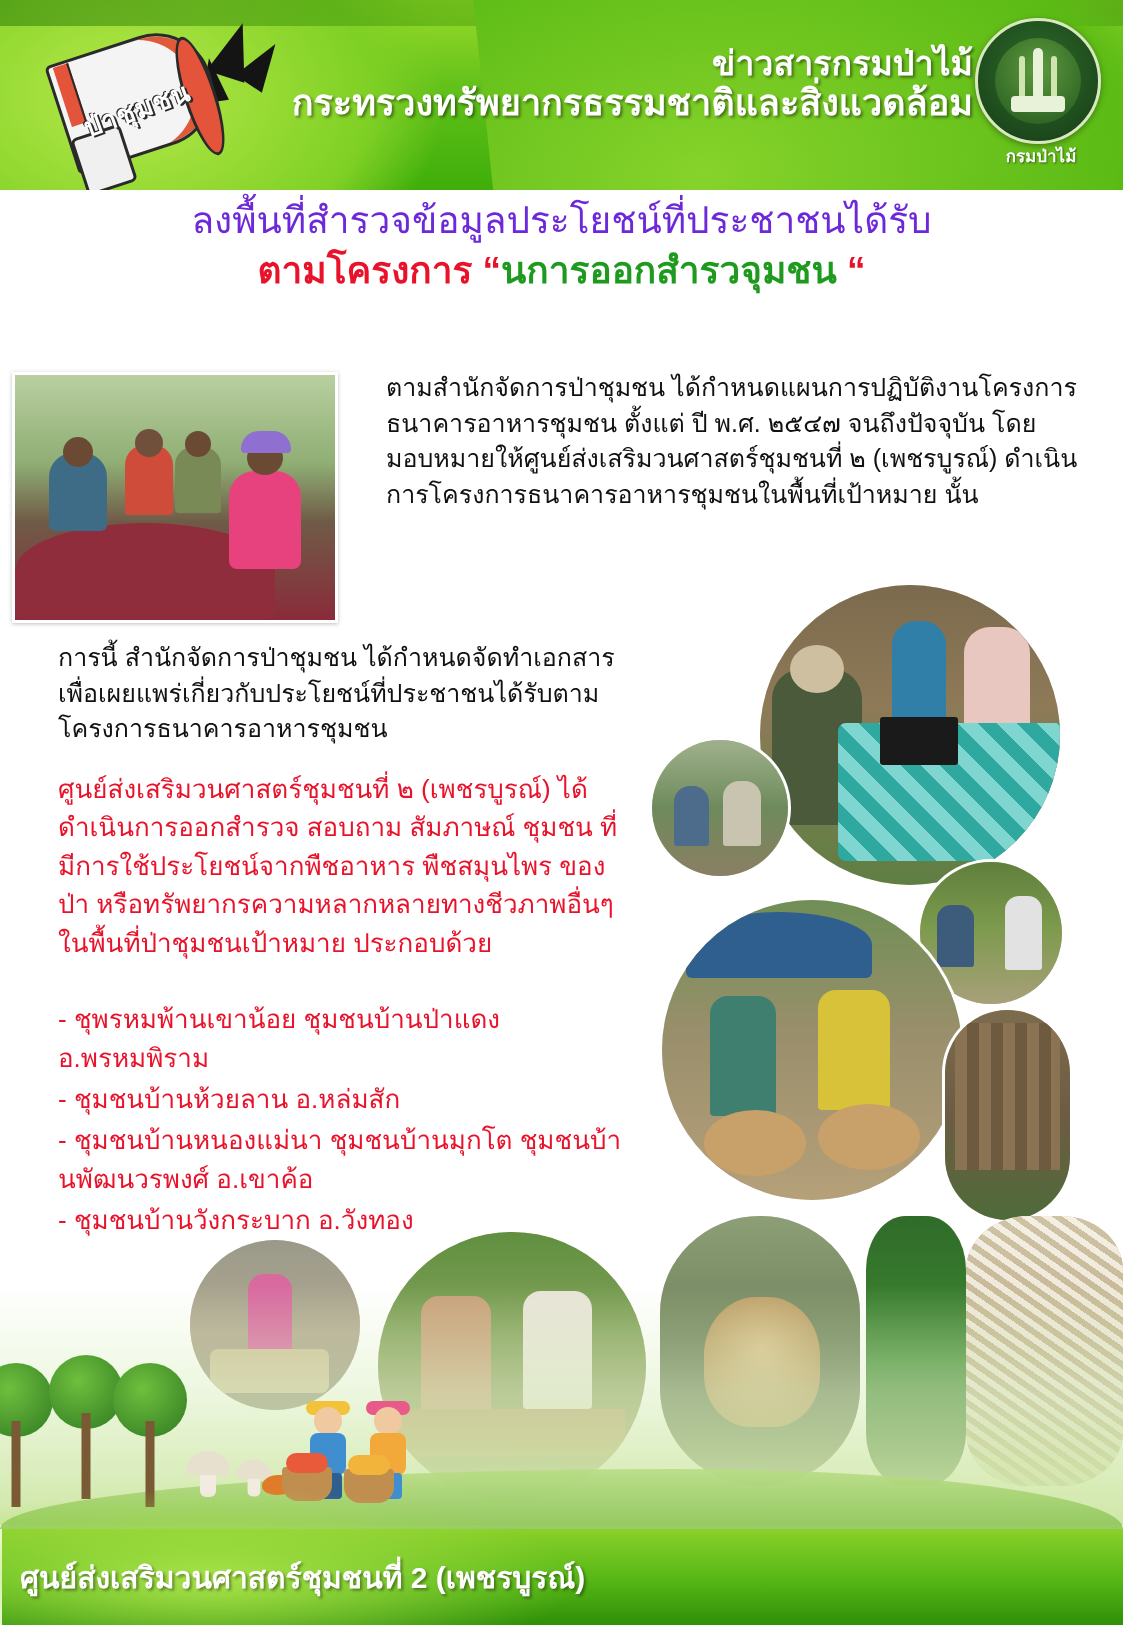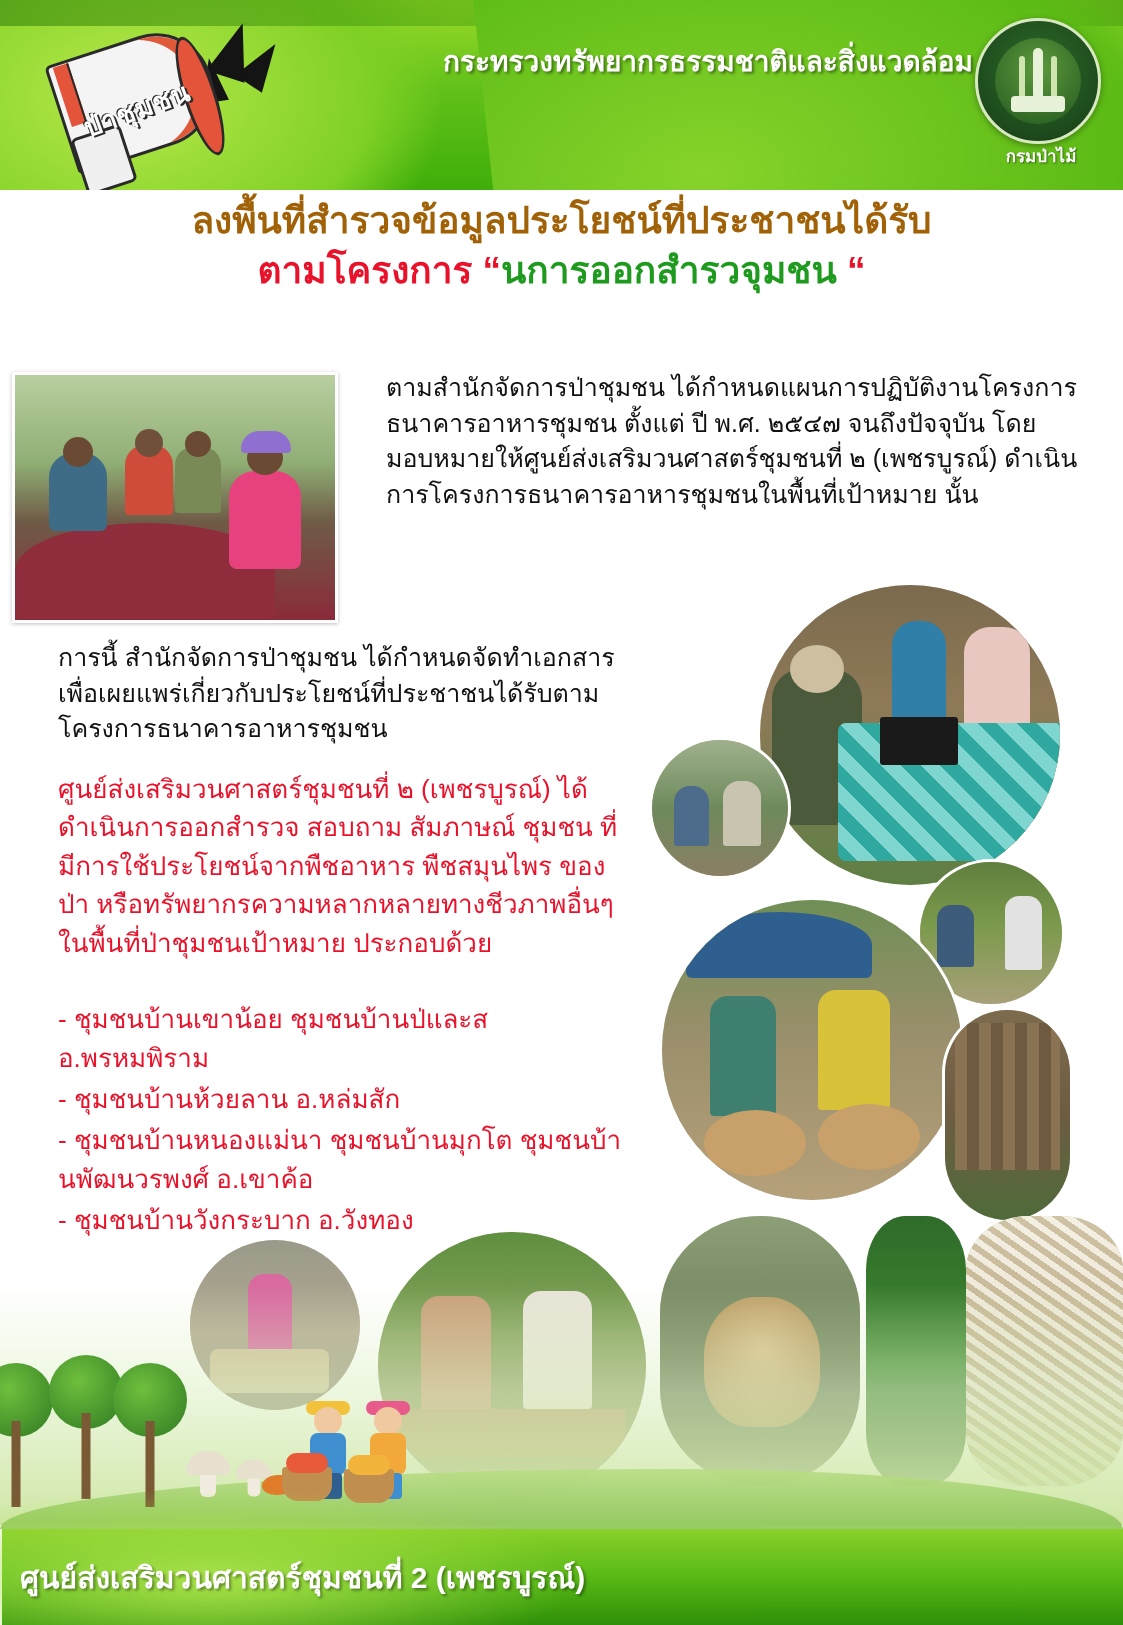--- a/index.html
+++ b/index.html
@@ -61,21 +61,21 @@
     color:#ffffff;font-size:27px;font-weight:bold;
     transform:rotate(-20deg);
     text-shadow:2px 2px 0 #2a2a2a,-1px -1px 0 #2a2a2a;
     letter-spacing:1px;
   }
   .hdr-titles{
     position:absolute;right:150px;top:44px;text-align:right;color:#ffffff;
     text-shadow:2px 2px 3px rgba(0,0,0,.45);
   }
   .hdr-line1{font-size:34px;font-weight:bold;line-height:1.15;}
-  .hdr-line2{font-size:28px;font-weight:bold;line-height:1.25;}
+  .hdr-line2{font-size:36px;font-weight:bold;line-height:1.25;font-family:Liberation Mono, monospace;}
   .emblem{
     position:absolute;right:22px;top:18px;width:120px;height:120px;border-radius:50%;
     background:radial-gradient(circle at 50% 40%,#2f6b2a 0%,#1d4a1c 70%,#13330f 100%);
     border:3px solid #d8e8c0;
     display:flex;align-items:center;justify-content:center;
     box-shadow:0 2px 6px rgba(0,0,0,.35);
   }
   .emblem-inner{
     width:86px;height:86px;border-radius:50%;
     background:radial-gradient(circle at 50% 35%,#5d9b3d,#24571f);
@@ -91,21 +91,21 @@
     background:#e8f2d8;border-radius:4px;
   }
   .emblem-caption{
     position:absolute;right:22px;top:142px;width:120px;text-align:center;
     color:#fff;font-size:17px;font-weight:bold;text-shadow:1px 1px 2px rgba(0,0,0,.5);
   }
 
   
   .title-wrap{position:absolute;left:0;top:196px;width:1123px;text-align:center;}
   .title-1{
-    font-size:37px;font-weight:bold;color:#a16207;line-height:1.35;
+    font-size:37px;font-weight:normal;color:#6d28d9;line-height:1.35;
     text-shadow:2px 2px 0 #ffffff,-1px -1px 0 #ffffff;
   }
   .title-2{font-size:37px;font-weight:bold;line-height:1.35;}
   .title-2 .red{color:#e8132b;text-shadow:2px 2px 0 #fff,-1px -1px 0 #fff;}
   .title-2 .green{color:#1e9b1e;text-shadow:2px 2px 0 #fff,-1px -1px 0 #fff;}
 
   
   .ph{position:absolute;overflow:hidden;background:#cfc9b8;}
   .circle{border-radius:50%;box-shadow:0 0 0 3px #ffffff;}
   .rect{border:3px solid #ffffff;box-shadow:0 1px 4px rgba(0,0,0,.25);}
@@ -246,20 +246,21 @@
       <div class="bolt b2"></div>
       <div class="bolt b3"></div>
       <div class="mg-cone"></div>
       <div class="mg-body-line"></div>
       <div class="mg-ring"></div>
       <div class="mg-handle"></div>
       <div class="mg-label">ป่าชุมชน</div>
     </div>
 
     <div class="hdr-titles">
+      <div class="hdr-line1">ข่าวสารกรมป่าไม้</div>
       <div class="hdr-line2">กระทรวงทรัพยากรธรรมชาติและสิ่งแวดล้อม</div>
     </div>
 
     <div class="emblem">
       <div class="emblem-inner"></div>
     </div>
     <div class="emblem-caption">กรมป่าไม้</div>
   </div>
 
   <div class="title-wrap">
@@ -318,21 +319,21 @@
 
   <div class="ph circle photo6" style="border-radius:50%/30%;">
     <div class="p6-bg"></div>
     <div class="p6-plank"></div>
   </div>
 
   <div class="para para-mid">การนี้ สำนักจัดการป่าชุมชน ได้กำหนดจัดทำเอกสารเพื่อเผยแพร่เกี่ยวกับประโยชน์ที่ประชาชนได้รับตาม โครงการธนาคารอาหารชุมชน</div>
   <div class="para para-red">ศูนย์ส่งเสริมวนศาสตร์ชุมชนที่ ๒ (เพชรบูรณ์) ได้ดำเนินการออกสำรวจ สอบถาม สัมภาษณ์ ชุมชน ที่มีการใช้ประโยชน์จากพืชอาหาร พืชสมุนไพร ของป่า หรือทรัพยากรความหลากหลายทางชีวภาพอื่นๆ ในพื้นที่ป่าชุมชนเป้าหมาย ประกอบด้วย</div>
 
   <div class="para list-red">
-    <div>- ชุมชนบ้านเขาน้อย ชุมชนบ้านป่และส อ.พรหมพิราม</div>
+    <div>- ชุพรหมพ้านเขาน้อย ชุมชนบ้านป่าแดง อ.พรหมพิราม</div>
     <div>- ชุมชนบ้านห้วยลาน อ.หล่มสัก</div>
     <div>- ชุมชนบ้านหนองแม่นา ชุมชนบ้านมุกโต ชุมชนบ้านพัฒนวรพงศ์ อ.เขาค้อ</div>
     <div>- ชุมชนบ้านวังกระบาก อ.วังทอง</div>
   </div>
 
   <div class="ph circle photo7">
     <div class="p7-bg"></div>
     <div class="p7-p"></div>
     <div class="p7-mat"></div>
   </div>

